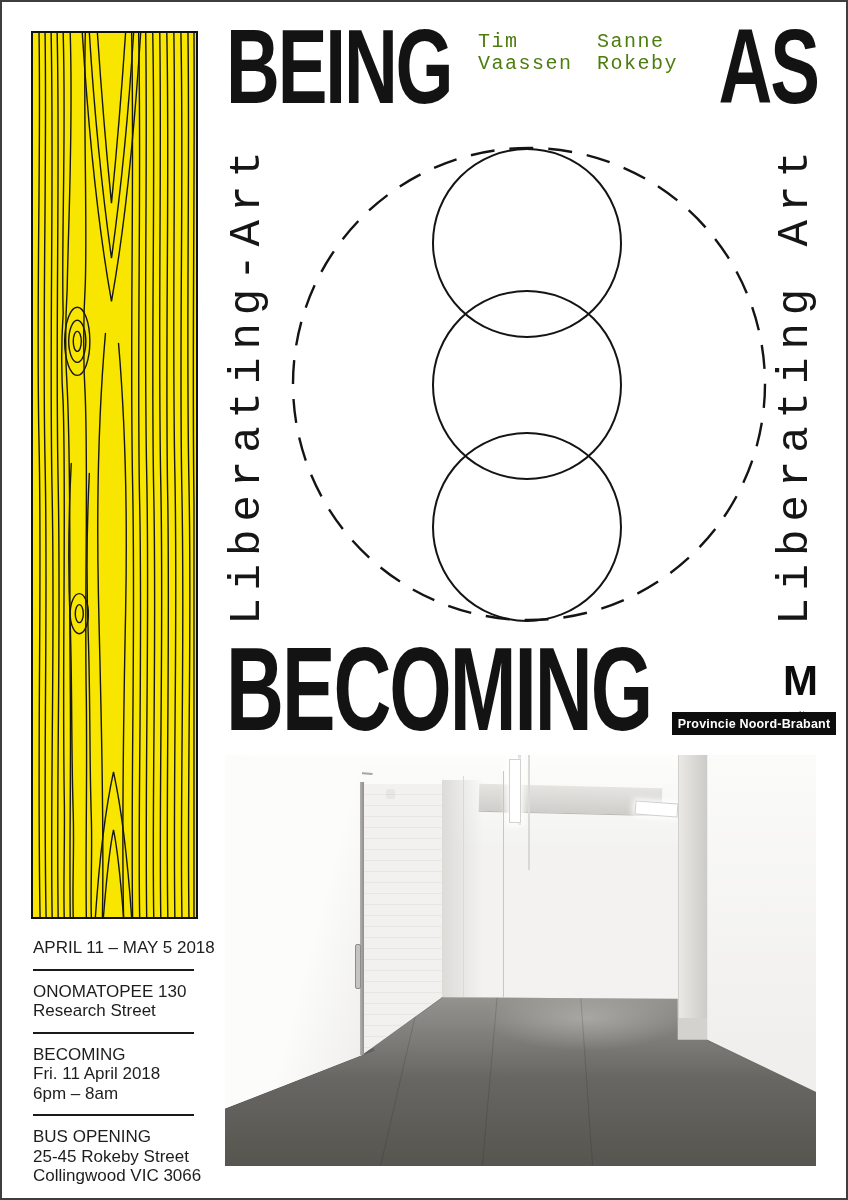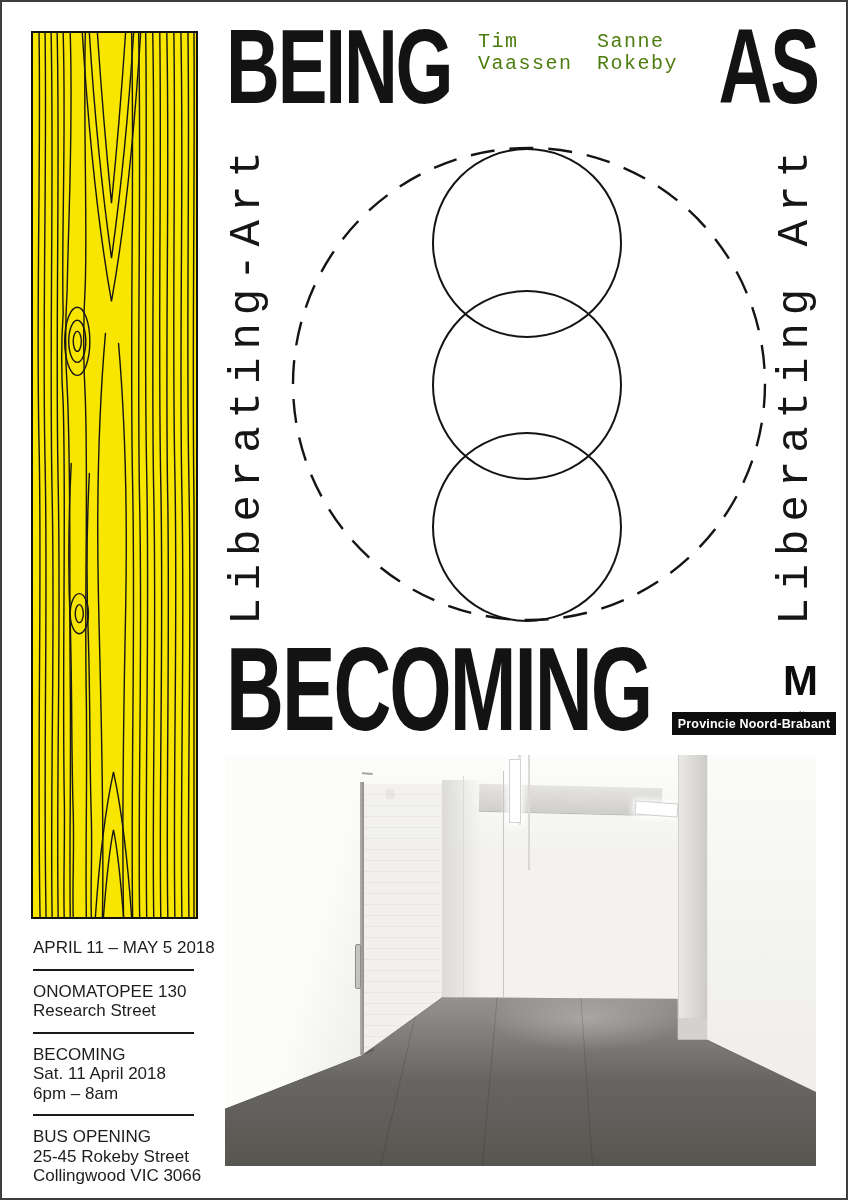--- a/index.html
+++ b/index.html
@@ -175,21 +175,21 @@
   <span>Provincie Noord-Brabant</span>
 </div>
 
 <div class="abs info">
   <div>APRIL 11 – MAY 5 2018</div>
   <div class="rule"></div>
   <div>ONOMATOPEE 130</div>
   <div>Research Street</div>
   <div class="rule"></div>
   <div>BECOMING</div>
-  <div>Sat. 11 April 2018</div>
+  <div>Fri. 11 April 2018</div>
   <div>6pm – 8am</div>
   <div class="rule"></div>
   <div>BUS OPENING</div>
   <div>25-45 Rokeby Street</div>
   <div>Collingwood VIC 3066</div>
 </div>
 
 <div class="abs photo">
   <div class="ph-ceiling"></div>
   <div class="ph-beam"></div>

